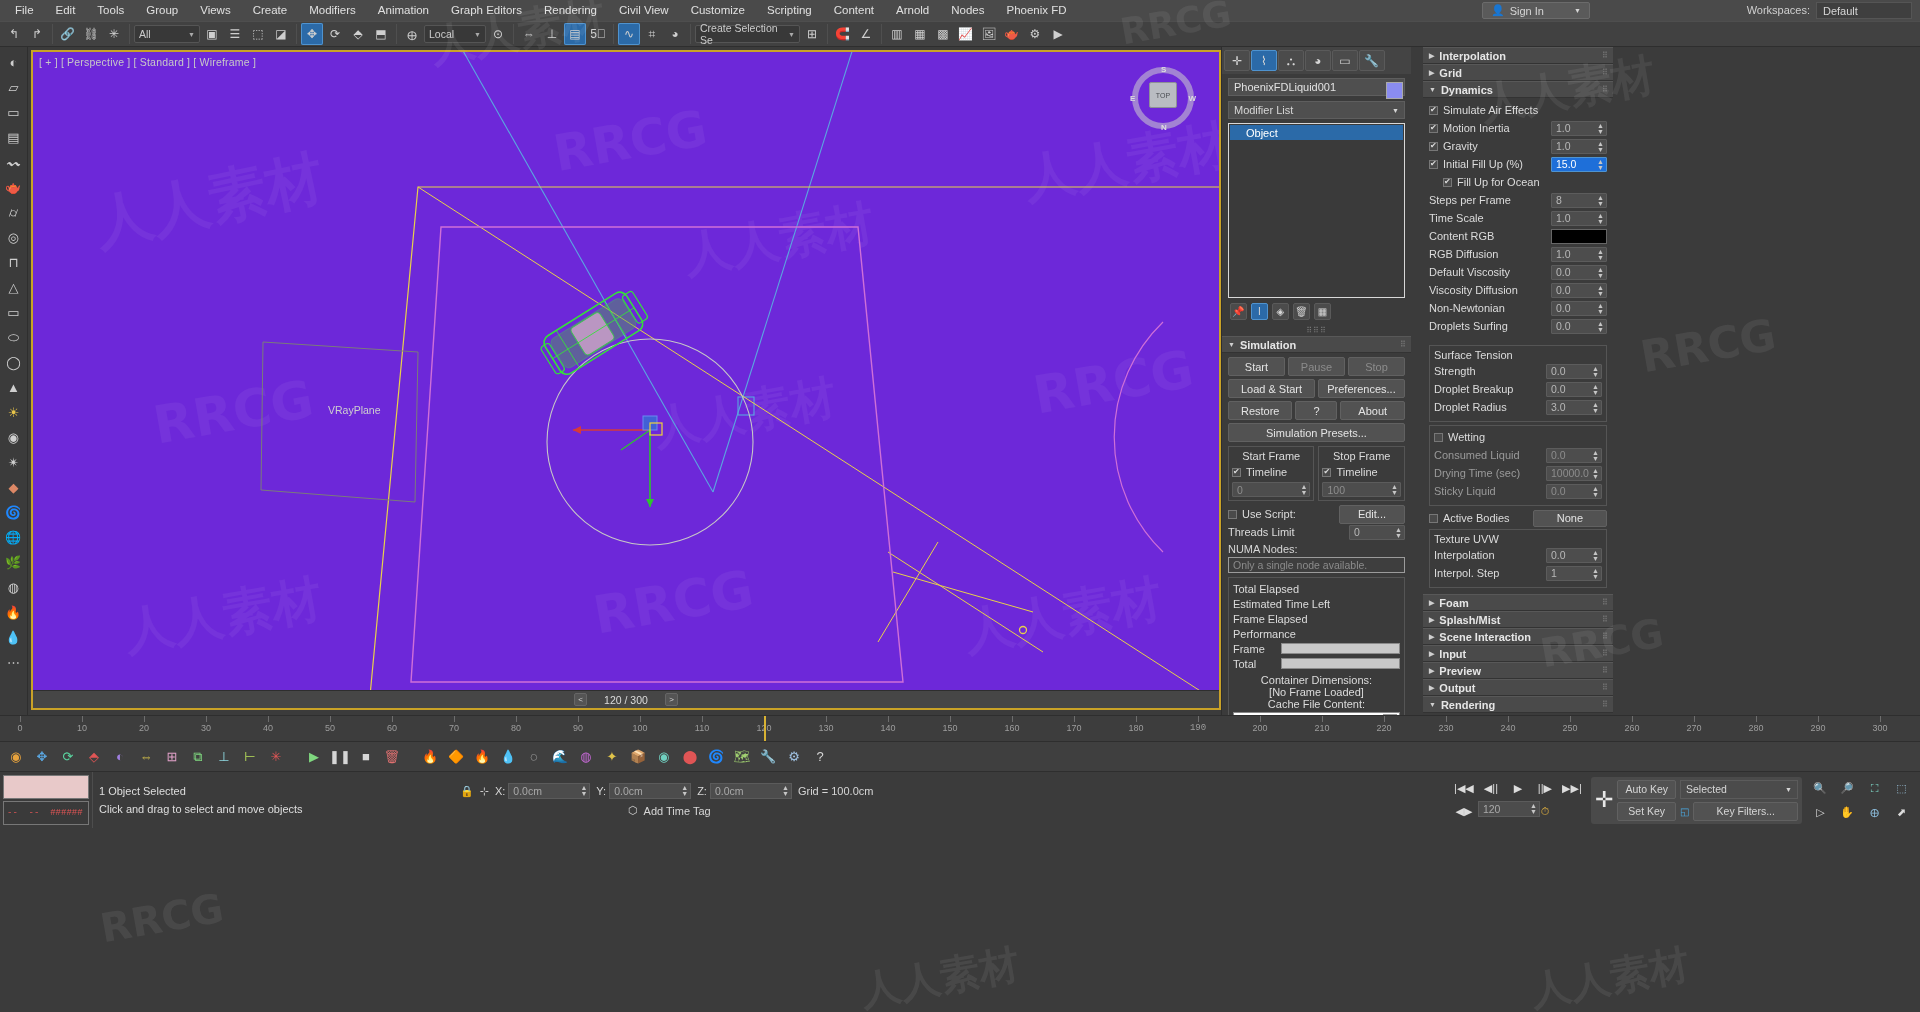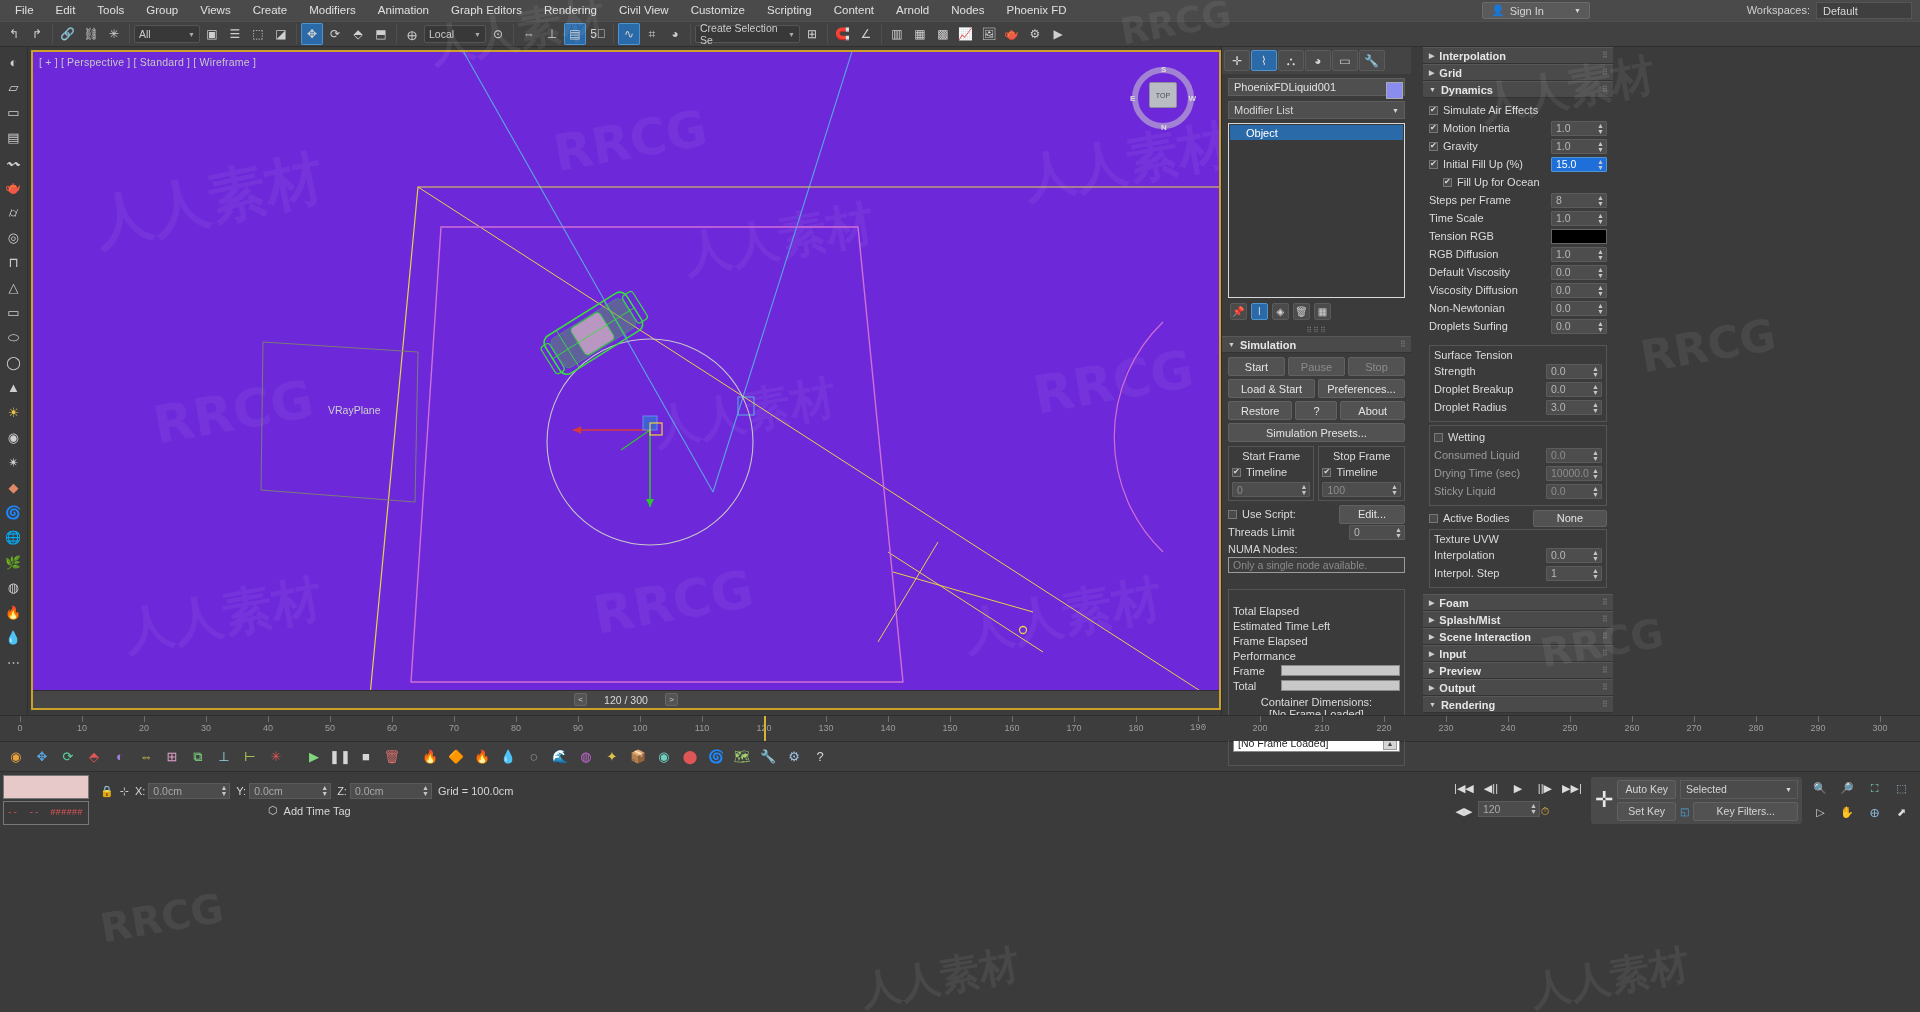--- a/index.html
+++ b/index.html
@@ -149,21 +149,21 @@
          display: inline-flex; align-items: center; justify-content: center; font-size: 8px; color: #e0e0e0; }
   .cbx.on::after { content: "✔"; font-size: 8px; color: #dcdcdc; margin-top:-1px;}
   .swatch { width: 56px; height: 15px; background: #000; border: 1px solid #666; }
   .twocol { display: flex; gap: 4px; align-items: flex-end; }
   .halfbox { flex: 1; border: 1px solid #555; padding: 3px; }
   .halfbox .ht { font-size: 11px; text-align: center; color: #dcdcdc; margin-bottom: 2px; }
   .txtfield {
     height: 16px; background: #3e3e3e; border: 1px solid #6f6f6f; font-size: 10.5px;
     color: #8b8b8b; display: flex; align-items: center; padding-left: 4px;
   }
-  .statbox { border: 1px solid #555; padding: 13px 4px; margin-top: 16px; }
+  .statbox { border: 1px solid #555; padding: 3px 4px; margin-top: 4px; }
   .statrow { display: flex; align-items: center; height: 15px; font-size: 11px; color: #dcdcdc; }
   .statbar { flex: 1; height: 11px; background: #c8c8c8; border: 1px solid #8a8a8a; margin-left: 6px; }
   .centertxt { text-align: center; font-size: 11px; color: #dcdcdc; }
   .cachefield {
     height: 18px; background: #fff; border: 1px solid #888; display: flex; align-items: center;
     justify-content: space-between; padding: 0 2px 0 4px; font-size: 10.5px; color: #222; margin-top: 2px;
   }
   .cachefield .cb { width: 14px; height: 14px; background: #d6d6d6; border: 1px solid #999;
                     display: flex; align-items: center; justify-content: center; font-size: 7px; color: #444; }
   .scrollcol { width: 12px; background: #3b3b3b; }
@@ -607,21 +607,21 @@
             </div>
           </div>
           <div class="frow">
             <span class="lbl">Time Scale</span>
             <div class="spin">
               <span>1.0</span>
               <span class="arrows">▲<br>▼</span>
             </div>
           </div>
           <div class="frow">
-            <span class="lbl">Tension RGB</span>
+            <span class="lbl">Content RGB</span>
             <div class="swatch" style="background: rgb(0, 0, 0);"></div>
           </div>
           <div class="frow">
             <span class="lbl">RGB Diffusion</span>
             <div class="spin">
               <span>1.0</span>
               <span class="arrows">▲<br>▼</span>
             </div>
           </div>
           <div class="frow">
@@ -896,20 +896,24 @@
   <div class="bbtn" style="color:#d8a060">🔧</div>
   <div class="bbtn" style="color:#9fc0e0">⚙</div>
   <div class="bbtn">?</div>
 </div>
 
 <div class="statusbar">
   <div class="mini-listener">
     <div class="ml-top"></div>
     <div class="ml-bot">--&nbsp;&nbsp;--&nbsp;&nbsp;######</div>
   </div>
+  <div class="statcol">
+    <div class="statline">1 Object Selected</div>
+    <div class="statline">Click and drag to select and move objects</div>
+  </div>
   <div class="coordarea">
     <div class="coordrow">
       <span style="color:#c9c9c9">🔒</span>
       <span style="color:#c9c9c9">⊹</span>
       <div class="coordfield">
         <span>X:</span>
         <div class="cinput">
           <span>0.0cm</span>
           <span class="arrows">▲<br>▼</span>
         </div>

